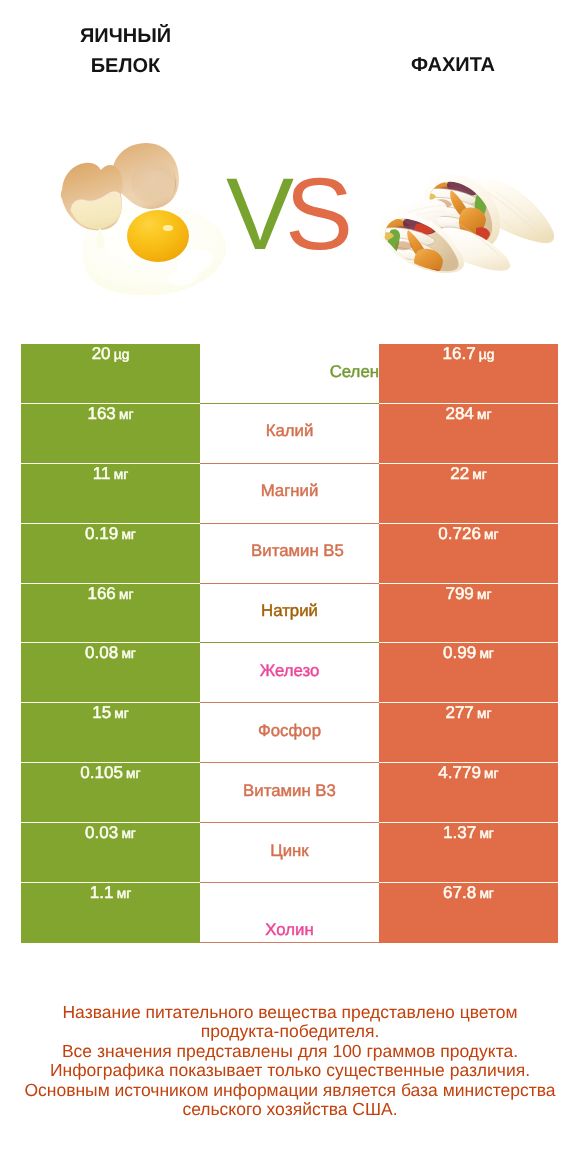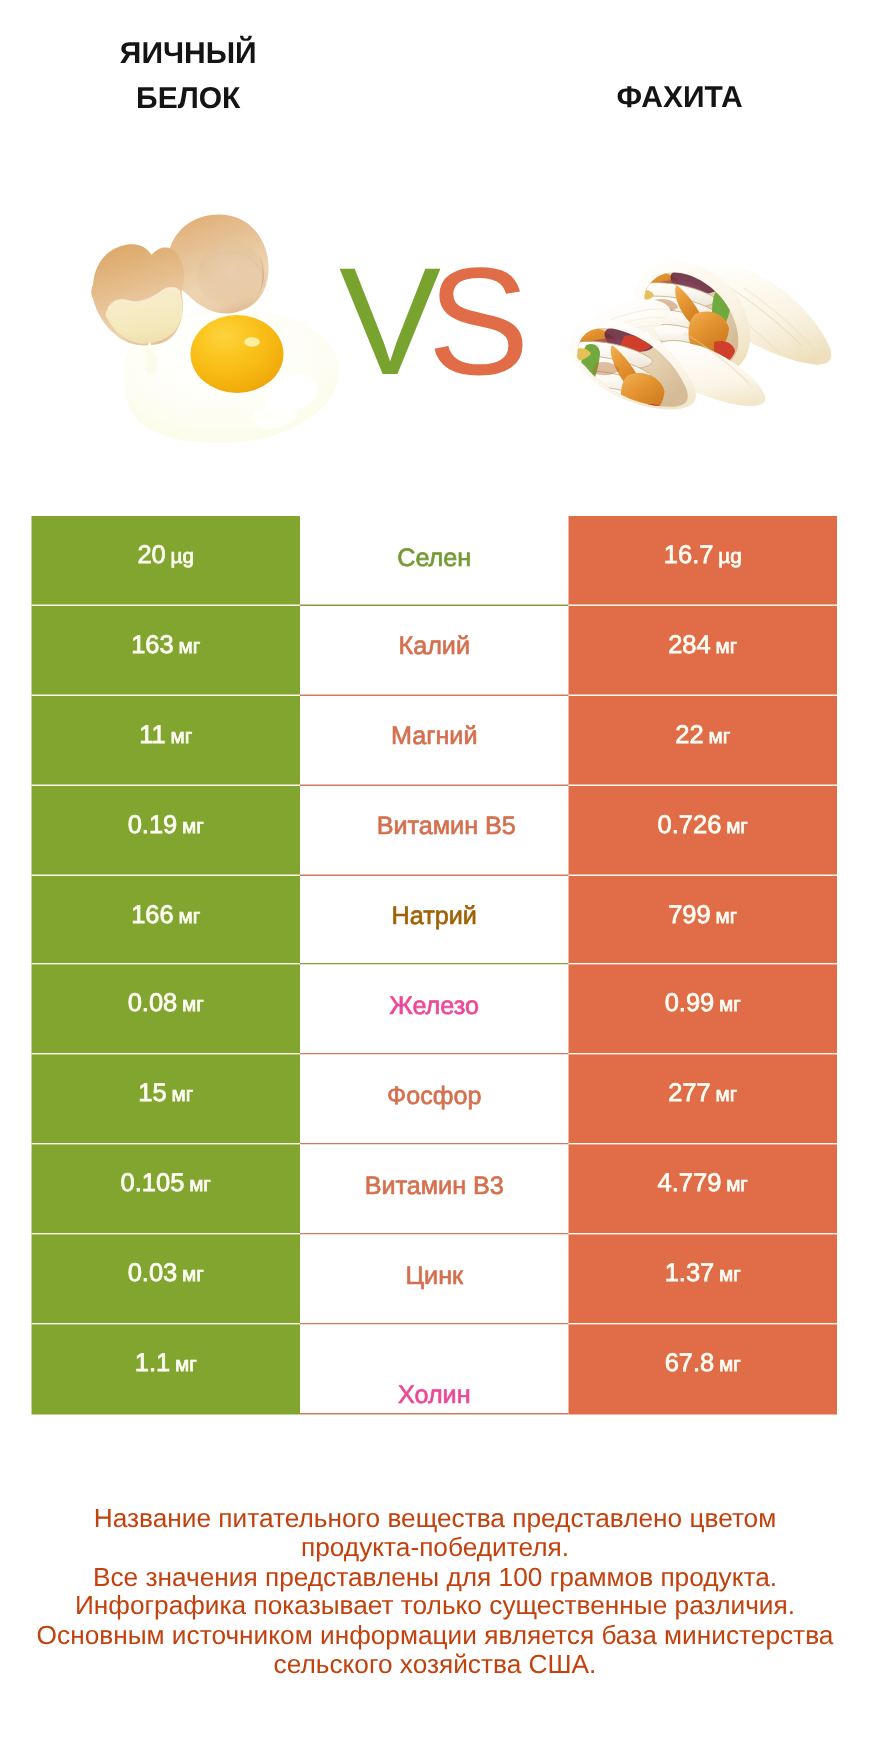--- a/index.html
+++ b/index.html
@@ -27,21 +27,21 @@
   #vs { position:absolute; left:215px; top:36px; width:140px; height:110px;
         font-size:102px; font-weight:400; line-height:100px; letter-spacing:-9px; text-align:center; }
   #vs .v { color:#78A32F; }
   #vs .s { color:#E06C48; }
 
   
   #table { position:absolute; left:21px; top:344px; width:537px; }
   .row { position:relative; height:59.9px; display:flex; }
   .cell-l, .cell-r { width:179px; display:flex; align-items:baseline; justify-content:center;
                      color:#fdfdf3; font-weight:400; font-size:17px; box-sizing:border-box;
-                     border-bottom:1.6px solid #fbfbee; padding-top:16px; }
+                     border-bottom:1.6px solid #fbfbee; }
   .cell-l span, .cell-r span { -webkit-text-stroke:0.5px currentColor; }
   .row:last-child .cell-l, .row:last-child .cell-r { border-bottom:none; }
   .cell-l { background:#82A52F; }
   .cell-r { background:#E06C48; }
   .cell-m { width:179px; display:flex; align-items:center; justify-content:center;
             background:#ffffff; font-weight:400; font-size:16.8px; box-sizing:border-box;
             line-height:1; padding-bottom:3px; }
   .cell-m span { -webkit-text-stroke:0.45px currentColor; }
   .unit { font-size:13.8px; margin-left:3.2px; }
 
@@ -258,21 +258,21 @@
 </svg>
       </div>
   </div>
 
   <div id="table">
       <div class="row">
         <div class="cell-l">
           <span>20</span>
           <span class="unit">µg</span>
         </div>
-        <div class="cell-m" style="color: rgb(116, 154, 51); border-bottom: 1px solid rgb(139, 156, 62); border-top: 1px solid transparent;">
+        <div class="cell-m" style="color: rgb(116, 154, 51); border-bottom: 1px solid rgb(139, 156, 62); border-top: 1px solid transparent; justify-content: flex-end;">
           <span>Селен</span>
         </div>
         <div class="cell-r">
           <span>16.7</span>
           <span class="unit">µg</span>
         </div>
       </div>
       <div class="row">
         <div class="cell-l">
           <span>163</span>

